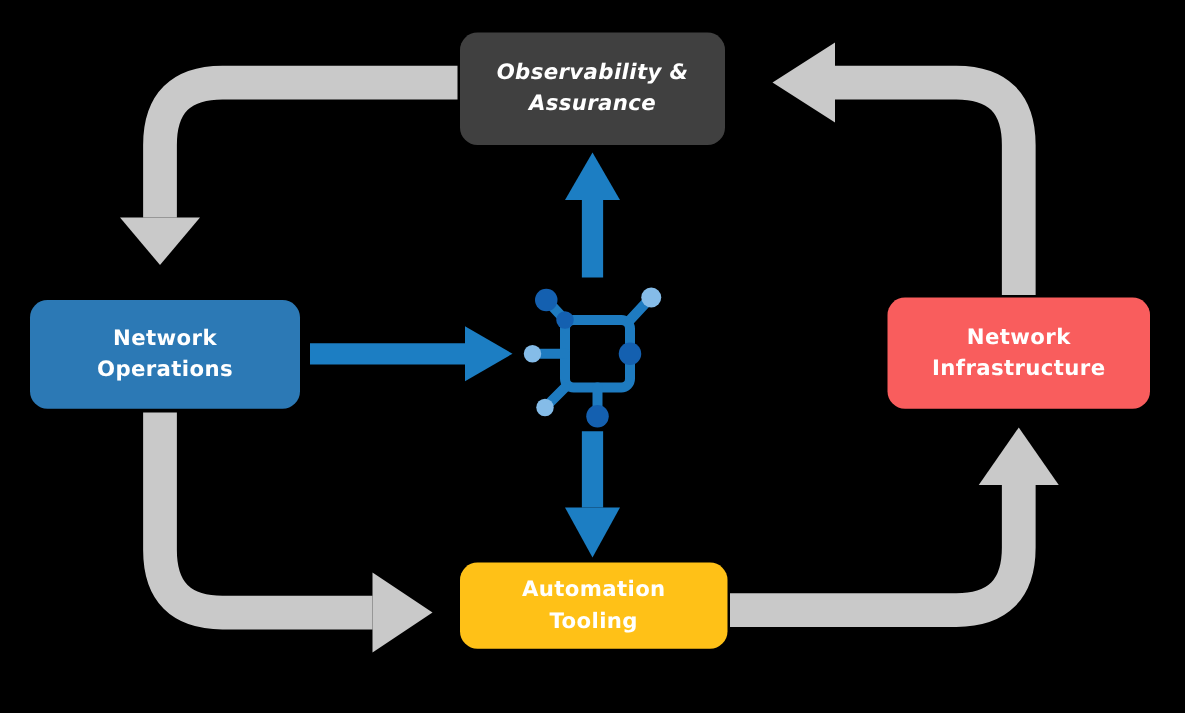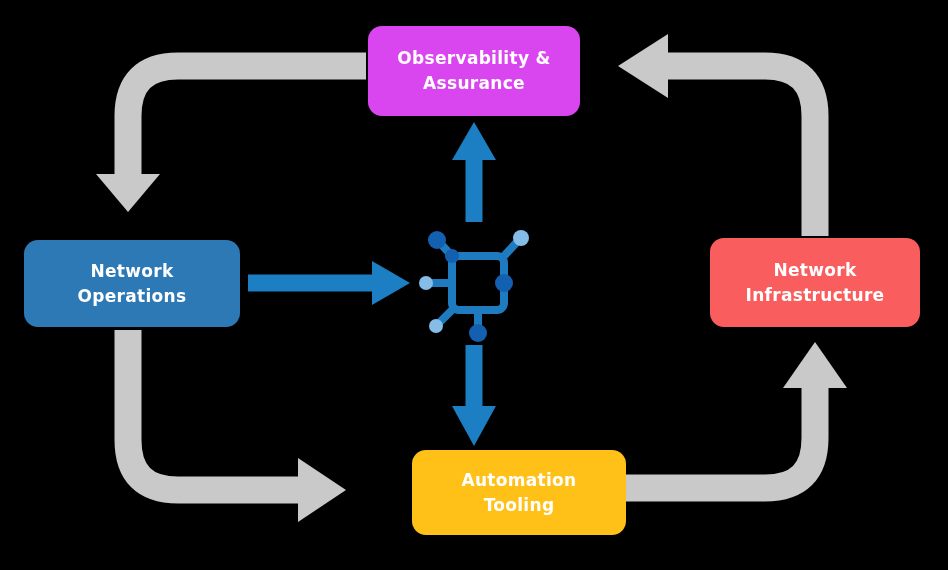--- a/index.html
+++ b/index.html
@@ -33,21 +33,21 @@
     text-align: center;
   }
   .node .label {
     white-space: pre-line;
     line-height: 1.45;
     letter-spacing: 0.3px;
   }
   .node-observability { left: 368px; top: 26px;  width: 212px; height: 90px; }
   .node-operations    { left: 24px;  top: 240px; width: 216px; height: 87px; }
   .node-infrastructure{ left: 710px; top: 238px; width: 210px; height: 89px; }
-  .node-automation    { left: 368px; top: 450px; width: 214px; height: 85px; margin-left: 44px; }
+  .node-automation    { left: 368px; top: 450px; width: 214px; height: 69px; }
 </style>
 </head>
 <body>
 
 <div class="stage">
 
   <svg class="arrow-layer" viewBox="0 0 948 570">
 
     <g>
       <path d="M 366 66 H 178 Q 128 66 128 116 V 174" fill="none" stroke-width="27" stroke="#C9C9C9"></path>
@@ -100,21 +100,21 @@
         <circle cx="452" cy="256" r="7"></circle>
       </g>
       <g fill="#85BCE8">
         <circle cx="521" cy="238" r="8"></circle>
         <circle cx="426" cy="283" r="7"></circle>
         <circle cx="436" cy="326" r="7"></circle>
       </g>
     </g>
   </svg>
 
-  <div class="node node-observability" style="background-color: #d946ef;">
+  <div class="node node-observability" style="background-color: #404040; font-style: italic;">
     <span class="label">Observability &amp;
 Assurance</span>
   </div>
 
   <div class="node node-operations" style="background-color: rgb(44, 121, 181);">
     <span class="label">Network
 Operations</span>
   </div>
 
   <div class="node node-infrastructure" style="background-color: rgb(249, 93, 93);">

